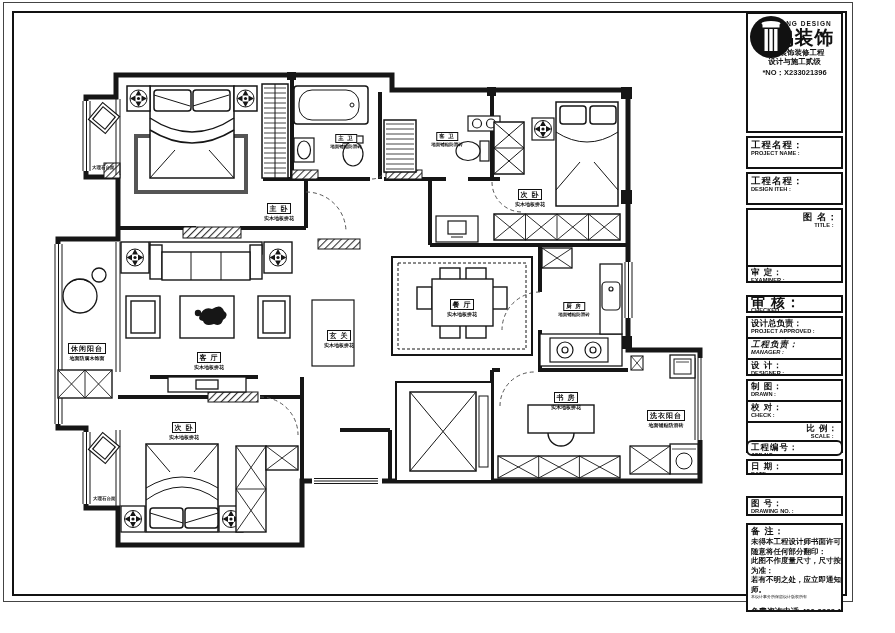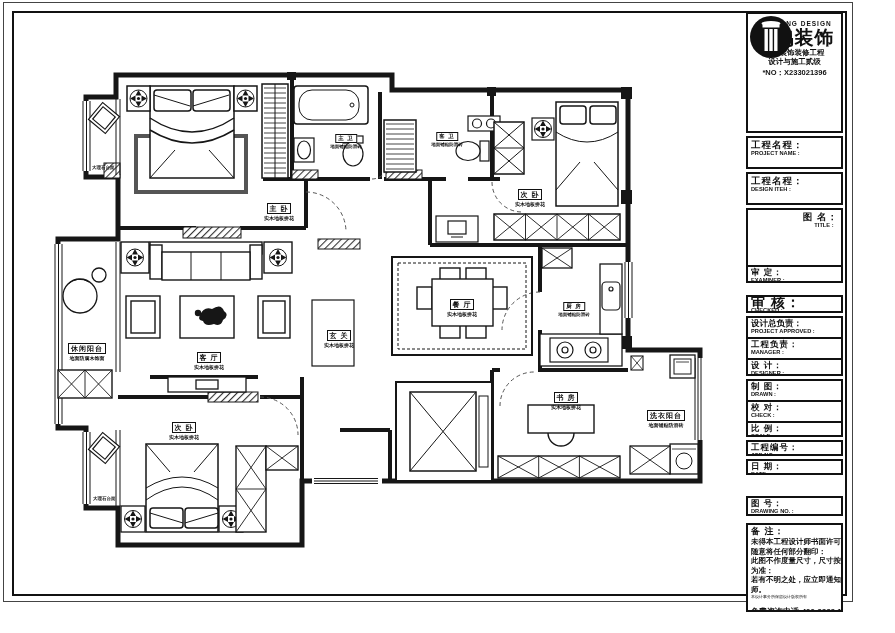--- a/index.html
+++ b/index.html
@@ -406,41 +406,41 @@
     <div class="tb-en">EXAMINER :</div>
   </div>
   <div class="tb-box" style="top:295px;height:18px;">
     <div class="tb-cn" style="font-size:14px;line-height:9px">审 核：</div>
     <div class="tb-en">CHECKED :</div>
   </div>
   <div class="tb-box" style="top:316px;height:24px;">
     <div class="tb-cn" style="font-size:8.5px;line-height:9px;letter-spacing:0">设计总负责：</div>
     <div class="tb-en">PROJECT APPROVED :</div>
   </div>
-  <div class="tb-box" style="top:337px;height:36px;">
+  <div class="tb-box" style="top:337px;height:36px;font-style:italic;">
     <div class="tb-cn" style="font-size:8.5px;line-height:9px">工程负责：</div>
     <div class="tb-en">MANAGER :</div>
   </div>
   <div class="tb-box" style="top:358px;height:18px;">
     <div class="tb-cn" style="font-size:8.5px;line-height:9px">设 计：</div>
     <div class="tb-en">DESIGNER :</div>
   </div>
   <div class="tb-box" style="top:379px;height:24px;">
     <div class="tb-cn" style="font-size:8.5px;line-height:9px">制 图：</div>
     <div class="tb-en">DRAWN :</div>
   </div>
   <div class="tb-box" style="top:400px;height:34px;">
     <div class="tb-cn" style="font-size:8.5px;line-height:9px">校 对：</div>
     <div class="tb-en">CHECK :</div>
   </div>
-  <div class="tb-box" style="top:421px;height:16px;">
+  <div class="tb-box" style="top:421px;height:32px;text-align:right;">
     <div class="tb-cn" style="font-size:8.5px;line-height:8.5px">比 例：</div>
     <div class="tb-en">SCALE :</div>
   </div>
-  <div class="tb-box" style="top:440px;height:16px;">
+  <div class="tb-box" style="top:440px;height:16px;border-radius:6px;">
     <div class="tb-cn" style="font-size:8.5px;line-height:8.5px">工程编号：</div>
     <div class="tb-en">JOB NO. :</div>
   </div>
   <div class="tb-box" style="top:459px;height:16px;">
     <div class="tb-cn" style="font-size:8.5px;line-height:8.5px">日 期：</div>
     <div class="tb-en">DATE :</div>
   </div>
   <div class="tb-box" style="top:496px;height:20px;">
     <div class="tb-cn" style="font-size:8.5px;line-height:9px">图 号：</div>
     <div class="tb-en">DRAWING NO. :</div>

